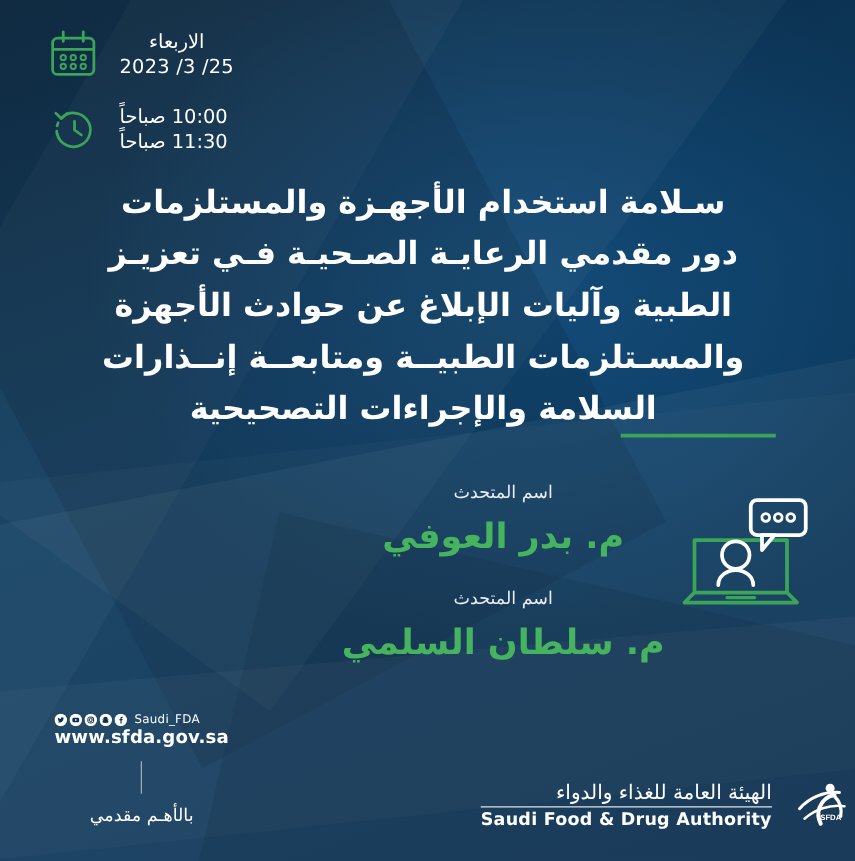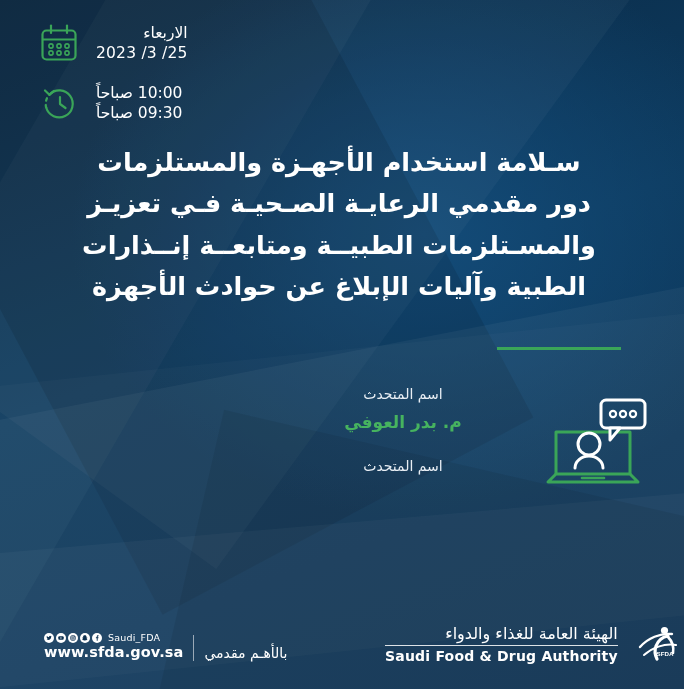--- a/index.html
+++ b/index.html
@@ -95,21 +95,21 @@
     justify-content: flex-start;
     gap: 16px;
   }
   .meta-icon {
     flex: 0 0 auto;
     width: 42px;
     height: 42px;
     display: block;
   }
   .meta-text {
-    text-align: right;
+    text-align: center;
     color: #ffffff;
     line-height: 1.30;
     font-size: 15.5px;
     letter-spacing: 0.2px;
     white-space: nowrap;
   }
   .meta-text .l1, .meta-text .l2 { display: block; }
 
   
   .title {
@@ -151,43 +151,43 @@
   .speaker-label {
     display: block;
     color: #e8eef4;
     font-size: 14px;
     letter-spacing: 0.3px;
     margin-bottom: 10px;
   }
   .speaker-name {
     display: block;
     color: #46b35f;
-    font-size: 17px;
+    font-size: 28px;
     font-weight: bold;
     letter-spacing: 0.3px;
   }
 
   
   .webinar-icon {
     position: absolute;
     top: 392px;
     left: 544px;
     width: 106px;
     height: 100px;
     z-index: 5;
   }
 
   
   .footer-left {
     position: absolute;
     bottom: 28px;
     left: 44px;
     display: flex;
-    flex-direction: row;
-    align-items: flex-end;
+    flex-direction: column;
+    align-items: center;
     gap: 10px;
     z-index: 6;
     direction: ltr;
   }
   .handle-block { text-align: left; }
   .social-line {
     display: flex;
     align-items: center;
     gap: 2px;
     margin-bottom: 1px;
@@ -292,41 +292,43 @@
 
     <div class="meta-row">
       <svg class="meta-icon" viewBox="0 0 42 42">
         <path d="M11.5 12.5 A13.5 13.5 0 1 1 8.2 25.5" fill="none" stroke="#3aa558" stroke-width="2.2" stroke-linecap="round"></path>
         <path d="M8.2 25.5 A13.5 13.5 0 0 1 11.5 12.5" fill="none" stroke="#3aa558" stroke-width="2.2" stroke-linecap="round" stroke-dasharray="2.6 4.2"></path>
         <polyline points="7.0,8.5 11.4,12.8 16.0,8.8" fill="none" stroke="#3aa558" stroke-width="2.2" stroke-linecap="round" stroke-linejoin="round"></polyline>
         <polyline points="22,15 22,22 27.5,26" fill="none" stroke="#3aa558" stroke-width="2.2" stroke-linecap="round" stroke-linejoin="round"></polyline>
       </svg>
       <div class="meta-text">
         <span class="l1">10:00 صباحاً</span>
-        <span class="l2">09:30 صباحاً</span>
+        <span class="l2">11:30 صباحاً</span>
       </div>
     </div>
 
   </div>
 
   <div class="title">
     <span class="tline">سـلامة استخدام الأجهـزة والمستلزمات</span>
     <span class="tline">دور مقدمي الرعايـة الصـحيـة فـي تعزيـز</span>
+    <span class="tline">الطبية وآليات الإبلاغ عن حوادث الأجهزة</span>
     <span class="tline">والمسـتلزمات الطبيــة ومتابعــة إنــذارات</span>
-    <span class="tline">الطبية وآليات الإبلاغ عن حوادث الأجهزة</span>
+    <span class="tline">السلامة والإجراءات التصحيحية</span>
   </div>
   <div class="title-rule"></div>
 
   <div class="speakers">
     <div class="speaker">
       <span class="speaker-label">اسم المتحدث</span>
       <span class="speaker-name">م. بدر العوفي</span>
     </div>
     <div class="speaker">
       <span class="speaker-label">اسم المتحدث</span>
+      <span class="speaker-name">م. سلطان السلمي</span>
     </div>
   </div>
 
   <svg class="webinar-icon" viewBox="0 0 106 100">
 
     <polyline points="12,82 12,40 86,40 86,82" fill="none" stroke="#3aa558" stroke-width="3" stroke-linejoin="round"></polyline>
 
     <path d="M4,90 L94,90 L86,82 L12,82 Z" fill="none" stroke="#3aa558" stroke-width="3" stroke-linejoin="round"></path>
     <line x1="38" y1="86" x2="60" y2="86" stroke="#3aa558" stroke-width="2.6" stroke-linecap="round"></line>
 

